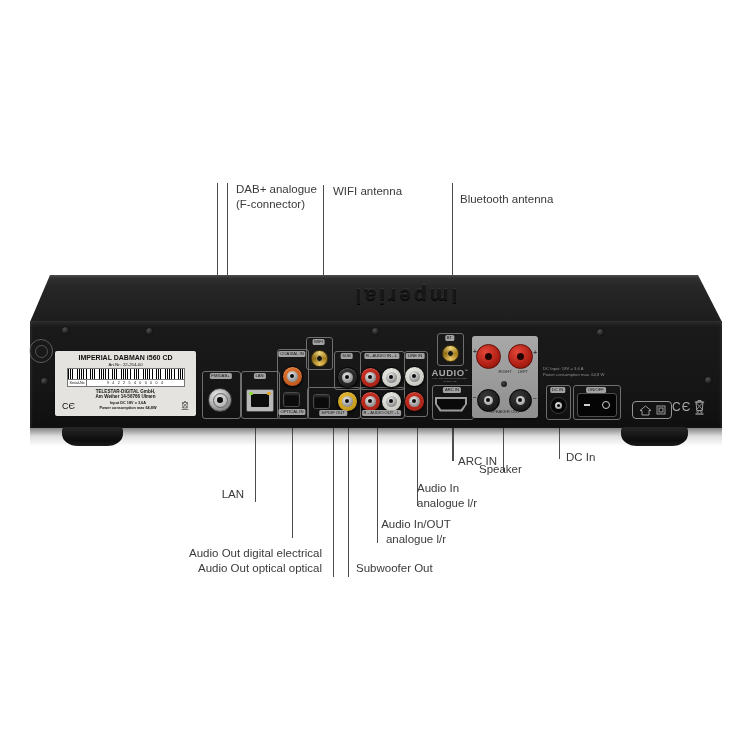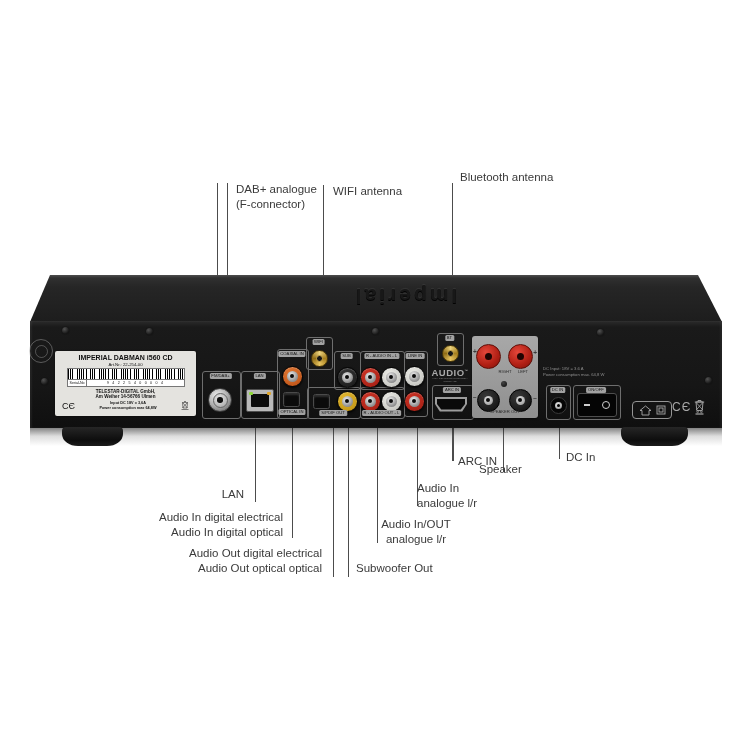--- a/index.html
+++ b/index.html
@@ -131,30 +131,26 @@
   <div class="ln" style="left:502.5px;top:424px;height:48px"></div>
   <div class="ln" style="left:558.5px;top:424px;height:35px"></div>
 
   <div class="lbl" style="left:236px;top:182px">
     <div>DAB+ analogue</div>
     <div>(F-connector)</div>
   </div>
   <div class="lbl" style="left:333px;top:184px">
     <div>WIFI antenna</div>
   </div>
-  <div class="lbl" style="left:460px;top:170px">
+  <div class="lbl" style="left:460px;top:192px">
     <div>Bluetooth antenna</div>
   </div>
 
   <div class="lbl" style="right:506px;top:487px;text-align:right">
     <div>LAN</div>
-  </div>
-  <div class="lbl" style="right:467px;top:510px;text-align:right">
-    <div>Audio In digital electrical</div>
-    <div>Audio In digital optical</div>
   </div>
   <div class="lbl" style="right:428px;top:546px;text-align:right">
     <div>Audio Out digital electrical</div>
     <div>Audio Out optical optical</div>
   </div>
   <div class="lbl" style="left:356px;top:561px">
     <div>Subwoofer Out</div>
   </div>
   <div class="lbl" style="left:378px;top:517px;width:76px;text-align:center">
     <div>Audio In/OUT</div>

